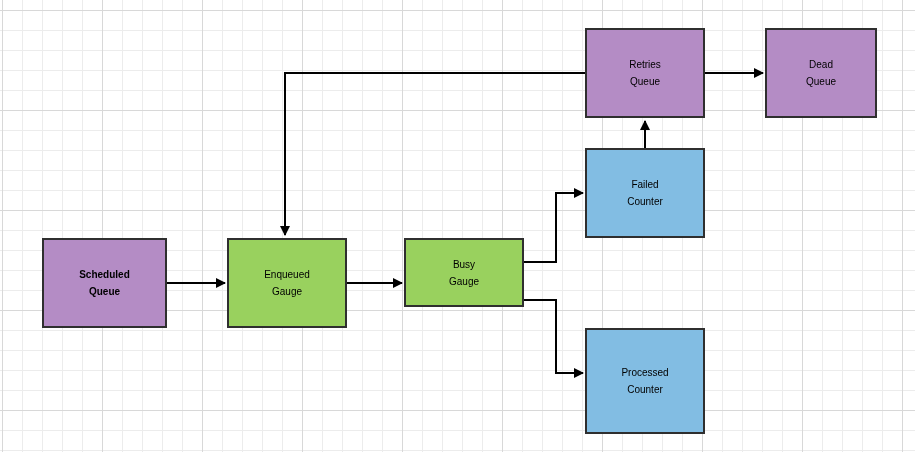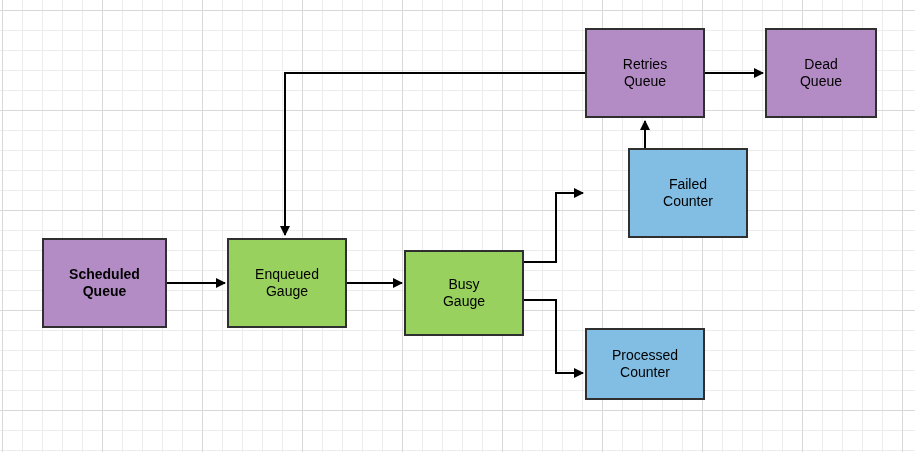--- a/index.html
+++ b/index.html
@@ -39,21 +39,21 @@
   }
   .node {
     position: absolute;
     box-sizing: border-box;
     border: 2px solid var(--node-border, #2f2f2f);
     display: flex;
     flex-direction: column;
     align-items: center;
     justify-content: center;
     text-align: center;
-    font-size: 14px;
+    font-size: 10px;
     line-height: 17px;
     color: #000000;
   }
   .node.purple { background: var(--node-purple, #b48cc5); }
   .node.green  { background: var(--node-green,  #99d15e); }
   .node.blue   { background: var(--node-blue,   #82bde3); }
   .node span { display: block; }
 </style>
 </head>
 <body>
@@ -78,38 +78,38 @@
   <div class="node purple" style="left:42px; top:238px; width:125px; height:90px;font-weight:bold;">
     <span>Scheduled</span>
     <span>Queue</span>
   </div>
 
   <div class="node green" style="left:227px; top:238px; width:120px; height:90px;">
     <span>Enqueued</span>
     <span>Gauge</span>
   </div>
 
-  <div class="node green" style="left:404px; top:250px; width:120px; height:86px;">
+  <div class="node green" style="left:404px; top:238px; width:120px; height:69px;">
     <span>Busy</span>
     <span>Gauge</span>
   </div>
 
   <div class="node purple" style="left:585px; top:28px; width:120px; height:90px;">
     <span>Retries</span>
     <span>Queue</span>
   </div>
 
   <div class="node purple" style="left:765px; top:28px; width:112px; height:90px;">
     <span>Dead</span>
     <span>Queue</span>
   </div>
 
-  <div class="node blue" style="left:585px; top:148px; width:120px; height:90px;margin-left:43px;">
+  <div class="node blue" style="left:585px; top:148px; width:120px; height:90px;">
     <span>Failed</span>
     <span>Counter</span>
   </div>
 
-  <div class="node blue" style="left:585px; top:328px; width:120px; height:72px;">
+  <div class="node blue" style="left:585px; top:328px; width:120px; height:106px;">
     <span>Processed</span>
     <span>Counter</span>
   </div>
 
 </div>
 
 </body></html>

